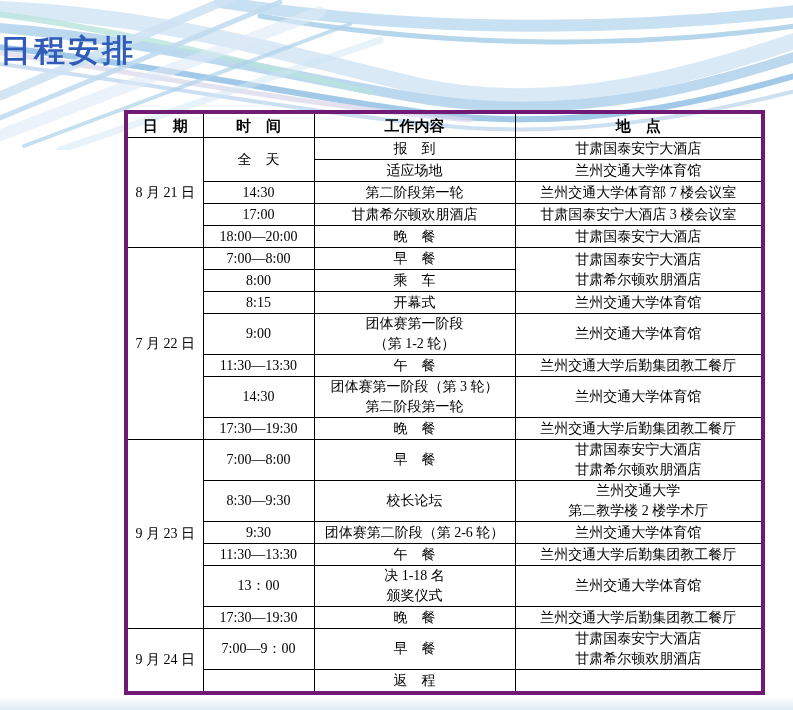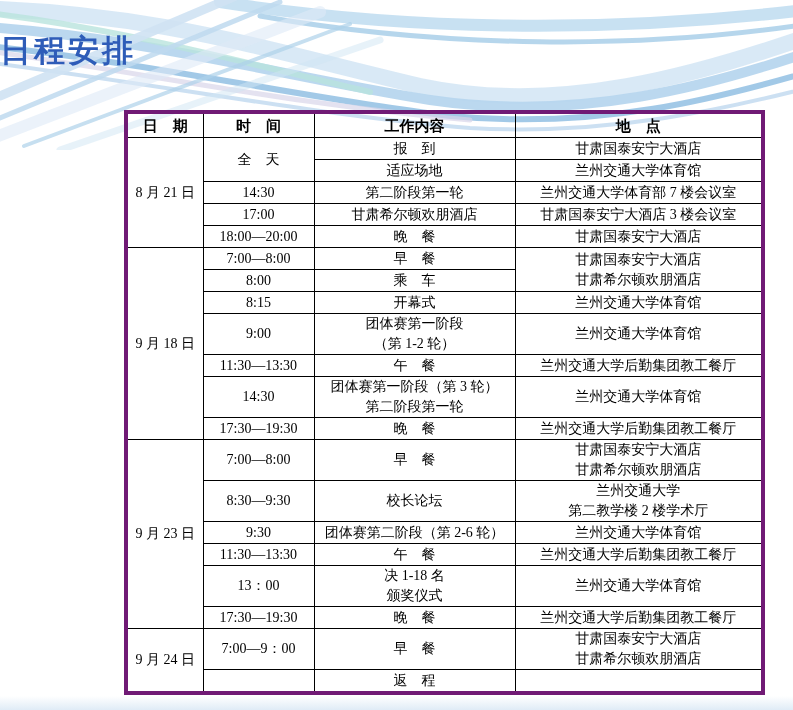--- a/index.html
+++ b/index.html
@@ -93,21 +93,21 @@
         <td>17:00</td>
         <td>甘肃希尔顿欢朋酒店</td>
         <td>甘肃国泰安宁大酒店 3 楼会议室</td>
       </tr>
       <tr>
         <td>18:00—20:00</td>
         <td>晚　餐</td>
         <td>甘肃国泰安宁大酒店</td>
       </tr>
       <tr>
-        <td rowspan="7">9 月 18 日</td>
+        <td rowspan="7">7 月 22 日</td>
         <td>7:00—8:00</td>
         <td>早　餐</td>
         <td rowspan="2">甘肃国泰安宁大酒店<br>甘肃希尔顿欢朋酒店</td>
       </tr>
       <tr>
         <td>8:00</td>
         <td>乘　车</td>
       </tr>
       <tr>
         <td>8:15</td>

